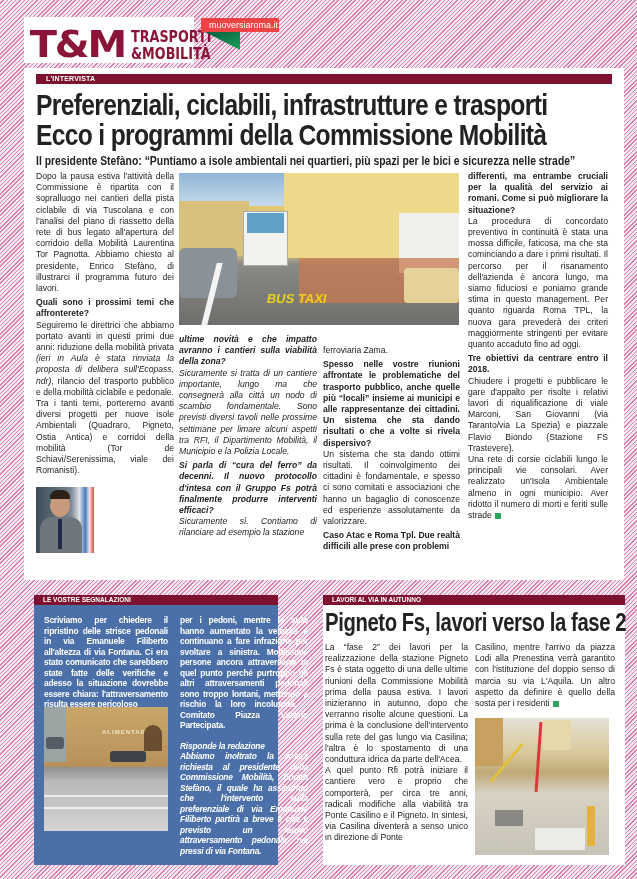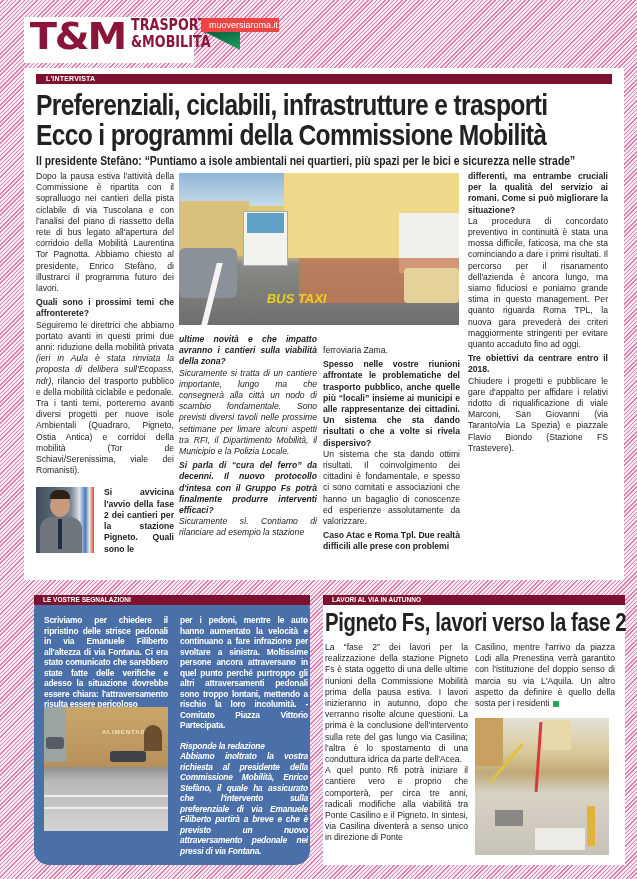--- a/index.html
+++ b/index.html
@@ -7,21 +7,21 @@
   body {
     position: relative;
     font-family: "Liberation Sans", sans-serif;
     background-color: #f3dbe8;
     background-image: repeating-linear-gradient(135deg, #f6e6ef 0px, #f6e6ef 2px, #d97fb0 2px, #d97fb0 3px);
   }
   .abs { position: absolute; }
   
   .mast-logo {
     left: 24px; top: 17px; width: 170px; height: 46px; background: #fff;
-    display: flex; align-items: flex-start; padding-left: 8px;
+    display: flex; align-items: flex-end; padding-left: 8px;
   }
   .tm-big {
     font-family: "DejaVu Sans", sans-serif; font-weight: bold; font-size: 38px;
     color: #8a1538; letter-spacing: -2px; line-height: 1; transform: scaleX(1.05);
   }
   .tm-words {
     margin-left: 8px; font-family: "DejaVu Sans", sans-serif; font-weight: bold;
     color: #8a1538; font-size: 15px; line-height: 17px; transform: scaleX(0.85); transform-origin: left;
   }
   .url-box {
@@ -47,21 +47,21 @@
   .subhead {
     font-size: 13px; color: #222; white-space: nowrap; transform: scaleX(0.8); transform-origin: left;
     font-weight: bold;
   }
   .col { font-size: 8.6px; line-height: 11.2px; color: #222; text-align: justify; }
   .col p { margin-bottom: 0; }
   .col .q { font-weight: bold; margin-top: 3px; }
   .col em { }
   .photo { overflow: hidden; }
   
-  .letters { left: 34px; top: 595px; width: 276px; height: 270px; background: #4a6fa9; border-radius: 15px; }
+  .letters { left: 34px; top: 595px; width: 244px; height: 270px; background: #4a6fa9; }
   .letters .bar { height: 10px; background: #7d1230; color:#fff; font-weight:bold; font-size:6.5px; line-height:10px; padding-left:9px; }
   .lcol { color: #fff; font-weight: bold; font-size: 8.4px; line-height: 10.5px; text-align: justify; letter-spacing:-0.2px; }
   
   .pig { left: 323px; top: 595px; width: 302px; height: 270px; background: #fff; }
   .pig .bar { height: 10px; background: #7d1230; color:#fff; font-weight:bold; font-size:6.5px; line-height:10px; padding-left:9px; margin: 0 0 0 0; }
   .pig-title { font-weight: bold; font-size: 26px; color: #222; white-space: nowrap; transform: scaleX(0.78); transform-origin: left; letter-spacing:-0.5px; }
   .endsq { display:inline-block; width:6px; height:6px; background:#2aa55f; margin-left:3px; vertical-align: middle; }
 </style>
 </head>
 <body>
@@ -86,21 +86,20 @@
     <p>Dopo la pausa estiva l'attività della Commissione è ripartita con il sopralluogo nei cantieri della pista ciclabile di via Tuscolana e con l'analisi del piano di riassetto della rete di bus legato all'apertura del corridoio della Mobilità Laurentina Tor Pagnotta. Abbiamo chiesto al presidente, Enrico Stefàno, di illustrarci il programma futuro dei lavori.</p>
     <p class="q">Quali sono i prossimi temi che affronterete?</p>
     <p><span>Seguiremo le direttrici che abbiamo portato avanti in questi primi due anni: riduzione della mobilità privata </span><em>(ieri in Aula è stata rinviata la proposta di delibera sull'Ecopass, ndr)</em><span>, rilancio del trasporto pubblico e della mobilità ciclabile e pedonale. Tra i tanti temi, porteremo avanti diversi progetti per nuove isole Ambientali (Quadraro, Pigneto, Ostia Antica) e corridoi della mobilità (Tor de Schiavi/Serenissima, viale dei Romanisti).</span></p>
     <div style="display:flex; margin-top:11px;">
       <div class="photo" style="width:58px; height:66px; flex:none; background:linear-gradient(90deg,#3e4c57 0%,#5a6b78 35%,#7a8794 60%,#dfe3e8 75%,#4a7bbd 85%,#e8e8e8 92%,#d94a3a 100%); position:relative;">
         <div style="position:absolute; left:14px; top:6px; width:20px; height:24px; border-radius:50%; background:#c79a7e;"></div>
         <div style="position:absolute; left:14px; top:3px; width:20px; height:9px; border-radius:10px 10px 2px 2px; background:#2c2016;"></div>
         <div style="position:absolute; left:4px; top:30px; width:42px; height:36px; border-radius:12px 12px 0 0; background:#6f767e;"></div>
         <div style="position:absolute; left:22px; top:32px; width:4px; height:30px; background:#1f2a44;"></div>
       </div>
-      <p class="q" style="margin:0 0 0 10px; text-align:justify;">Si avvicina l'avvio della fase 2 dei cantieri per la stazione Pigneto. Quali sono le</p>
     </div>
   </div>
 
   <div class="abs photo" style="left:155px; top:105px; width:280px; height:152px; background:linear-gradient(180deg,#8fb6d8 0%,#c7dbeb 22%,#e0c770 22%,#e8d489 50%,#8a8a86 60%,#6e6e6c 100%);">
     <div style="position:absolute; left:0; top:28px; width:70px; height:55px; background:#d9c07c;"></div>
     <div style="position:absolute; left:105px; top:0; width:175px; height:85px; background:#eed88a;"></div>
     <div style="position:absolute; left:220px; top:40px; width:60px; height:60px; background:#f0f0ec;"></div>
     <div style="position:absolute; left:0; top:75px; width:58px; height:50px; background:#8a9199; border-radius:6px;"></div>
     <div style="position:absolute; left:64px; top:38px; width:45px; height:55px; background:#f2f2ef; border:1px solid #aaa;"></div>
     <div style="position:absolute; left:68px; top:40px; width:37px; height:20px; background:#5fa0c6;"></div>
@@ -121,21 +120,22 @@
     <p>ferroviaria Zama.</p>
     <p class="q">Spesso nelle vostre riunioni affrontate le problematiche del trasporto pubblico, anche quelle più “locali” insieme ai municipi e alle rappresentanze dei cittadini. Un sistema che sta dando risultati o che a volte si rivela dispersivo?</p>
     <p>Un sistema che sta dando ottimi risultati. Il coinvolgimento dei cittadini è fondamentale, e spesso ci sono comitati e associazioni che hanno un bagaglio di conoscenze ed esperienze assolutamente da valorizzare.</p>
     <p class="q">Caso Atac e Roma Tpl. Due realtà difficili alle prese con problemi</p>
   </div>
 
   <div class="abs col" style="left:444px; top:103px; width:140px;">
     <p class="q" style="margin-top:0;">differenti, ma entrambe cruciali per la qualità del servizio ai romani. Come si può migliorare la situazione?</p>
     <p>La procedura di concordato preventivo in continuità è stata una mossa difficile, faticosa, ma che sta cominciando a dare i primi risultati. Il percorso per il risanamento dell'azienda è ancora lungo, ma siamo fiduciosi e poniamo grande stima in questo management. Per quanto riguarda Roma TPL, la nuova gara prevederà dei criteri maggiormente stringenti per evitare quanto accaduto fino ad oggi.</p>
     <p class="q">Tre obiettivi da centrare entro il 2018.</p>
-    <p>Chiudere i progetti e pubblicare le gare d'appalto per affidare i relativi ridotto di riqualificazione di viale Marconi, San Giovanni (via Taranto/via La Spezia) e piazzale Flavio Biondo (Stazione FS Trastevere).</p>
+    <p>Chiudere i progetti e pubblicare le gare d'appalto per risolte i relativi lavori di riqualificazione di viale Marconi, San Giovanni (via Taranto/via La Spezia) e piazzale Flavio Biondo (Stazione FS Trastevere).</p>
+    <p><span>Una rete di corsie ciclabili lungo le principali vie consolari. Aver realizzato un'Isola Ambientale almeno in ogni municipio. Aver ridotto il numero di morti e feriti sulle strade</span><span class="endsq"></span></p>
   </div>
 </div>
 
 <div class="abs letters">
   <div class="bar">LE VOSTRE SEGNALAZIONI</div>
   <div class="abs lcol" style="left:10px; top:20px; width:124px;">Scriviamo per chiedere il ripristino delle strisce pedonali in via Emanuele Filiberto all'altezza di via Fontana. Ci era stato comunicato che sarebbero state fatte delle verifiche e adesso la situazione dovrebbe essere chiara: l'attraversamento risulta essere pericoloso</div>
   <div class="abs photo" style="left:10px; top:112px; width:124px; height:124px; background:linear-gradient(180deg,#c9a66a 0%,#b8915a 48%,#8e8e8c 48%,#b9b9b7 60%,#d4d4d2 100%);">
     <div style="position:absolute; left:0; top:0; width:22px; height:55px; background:#9aa4a0;"></div>
     <div style="position:absolute; left:58px; top:22px; color:#f1e2c4; font-size:6px; font-weight:bold; letter-spacing:1px;">ALIMENTARI</div>
     <div style="position:absolute; left:2px; top:30px; width:18px; height:12px; background:#555c66; border-radius:3px;"></div>

